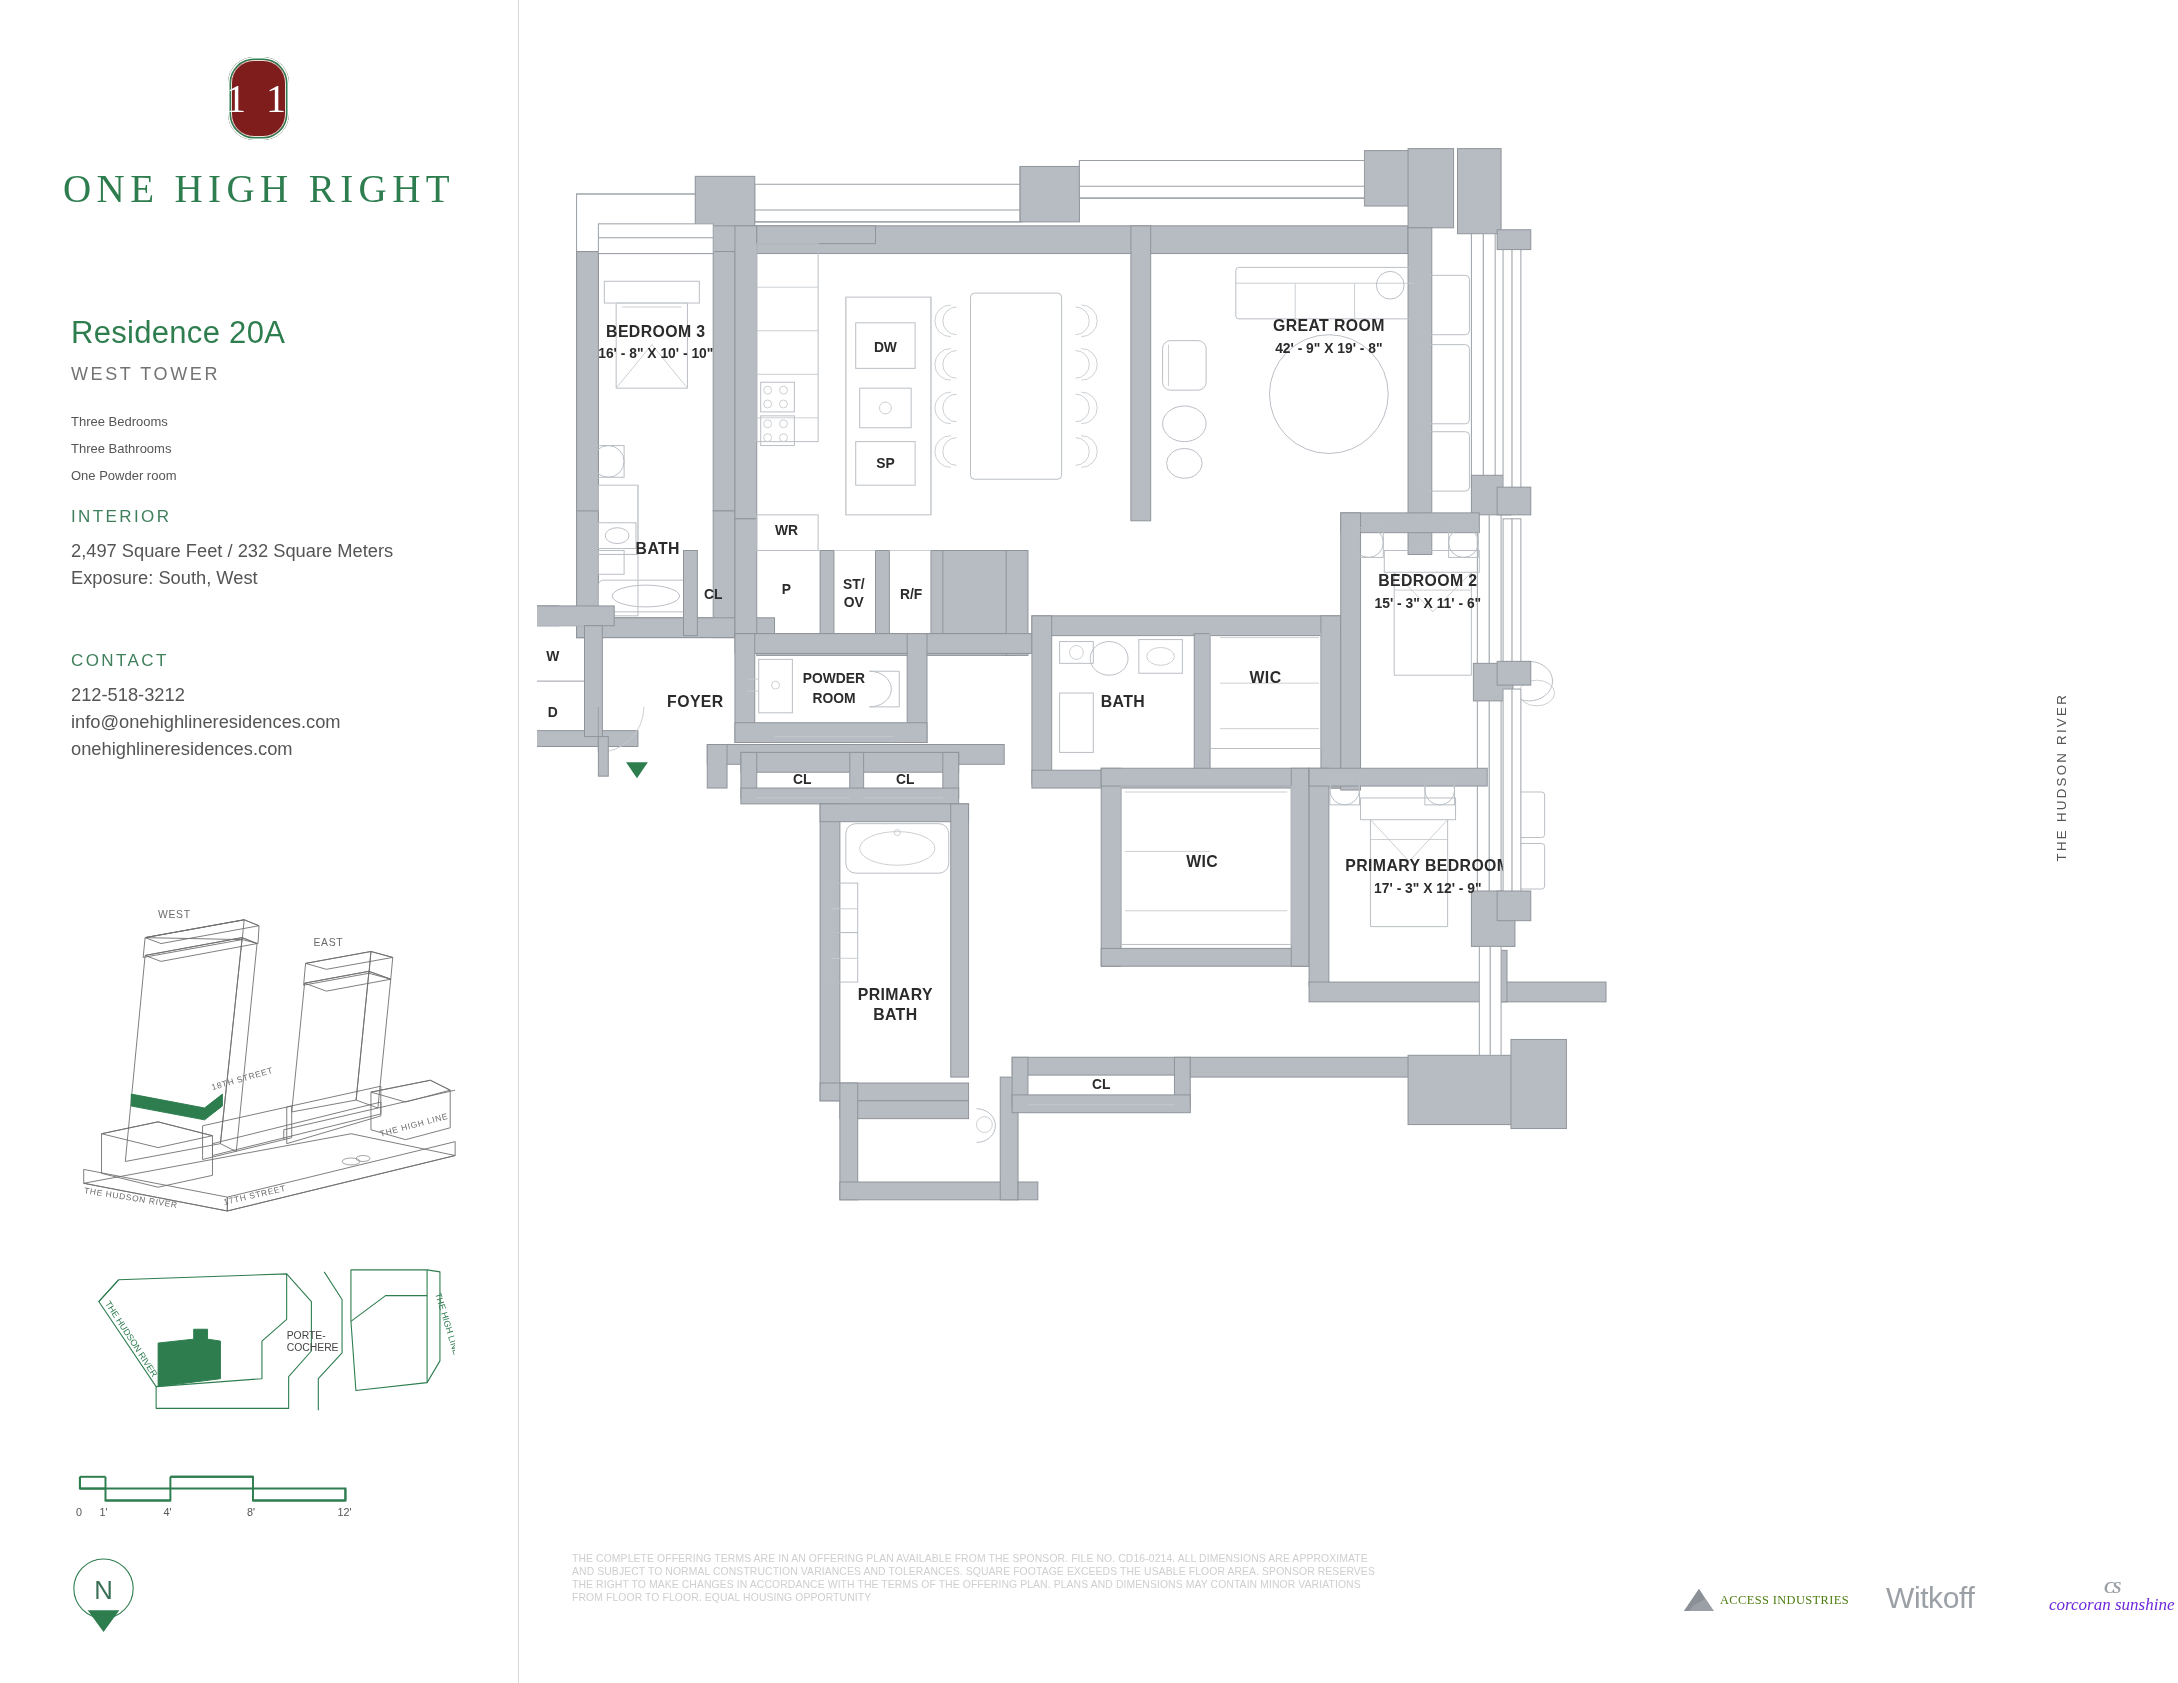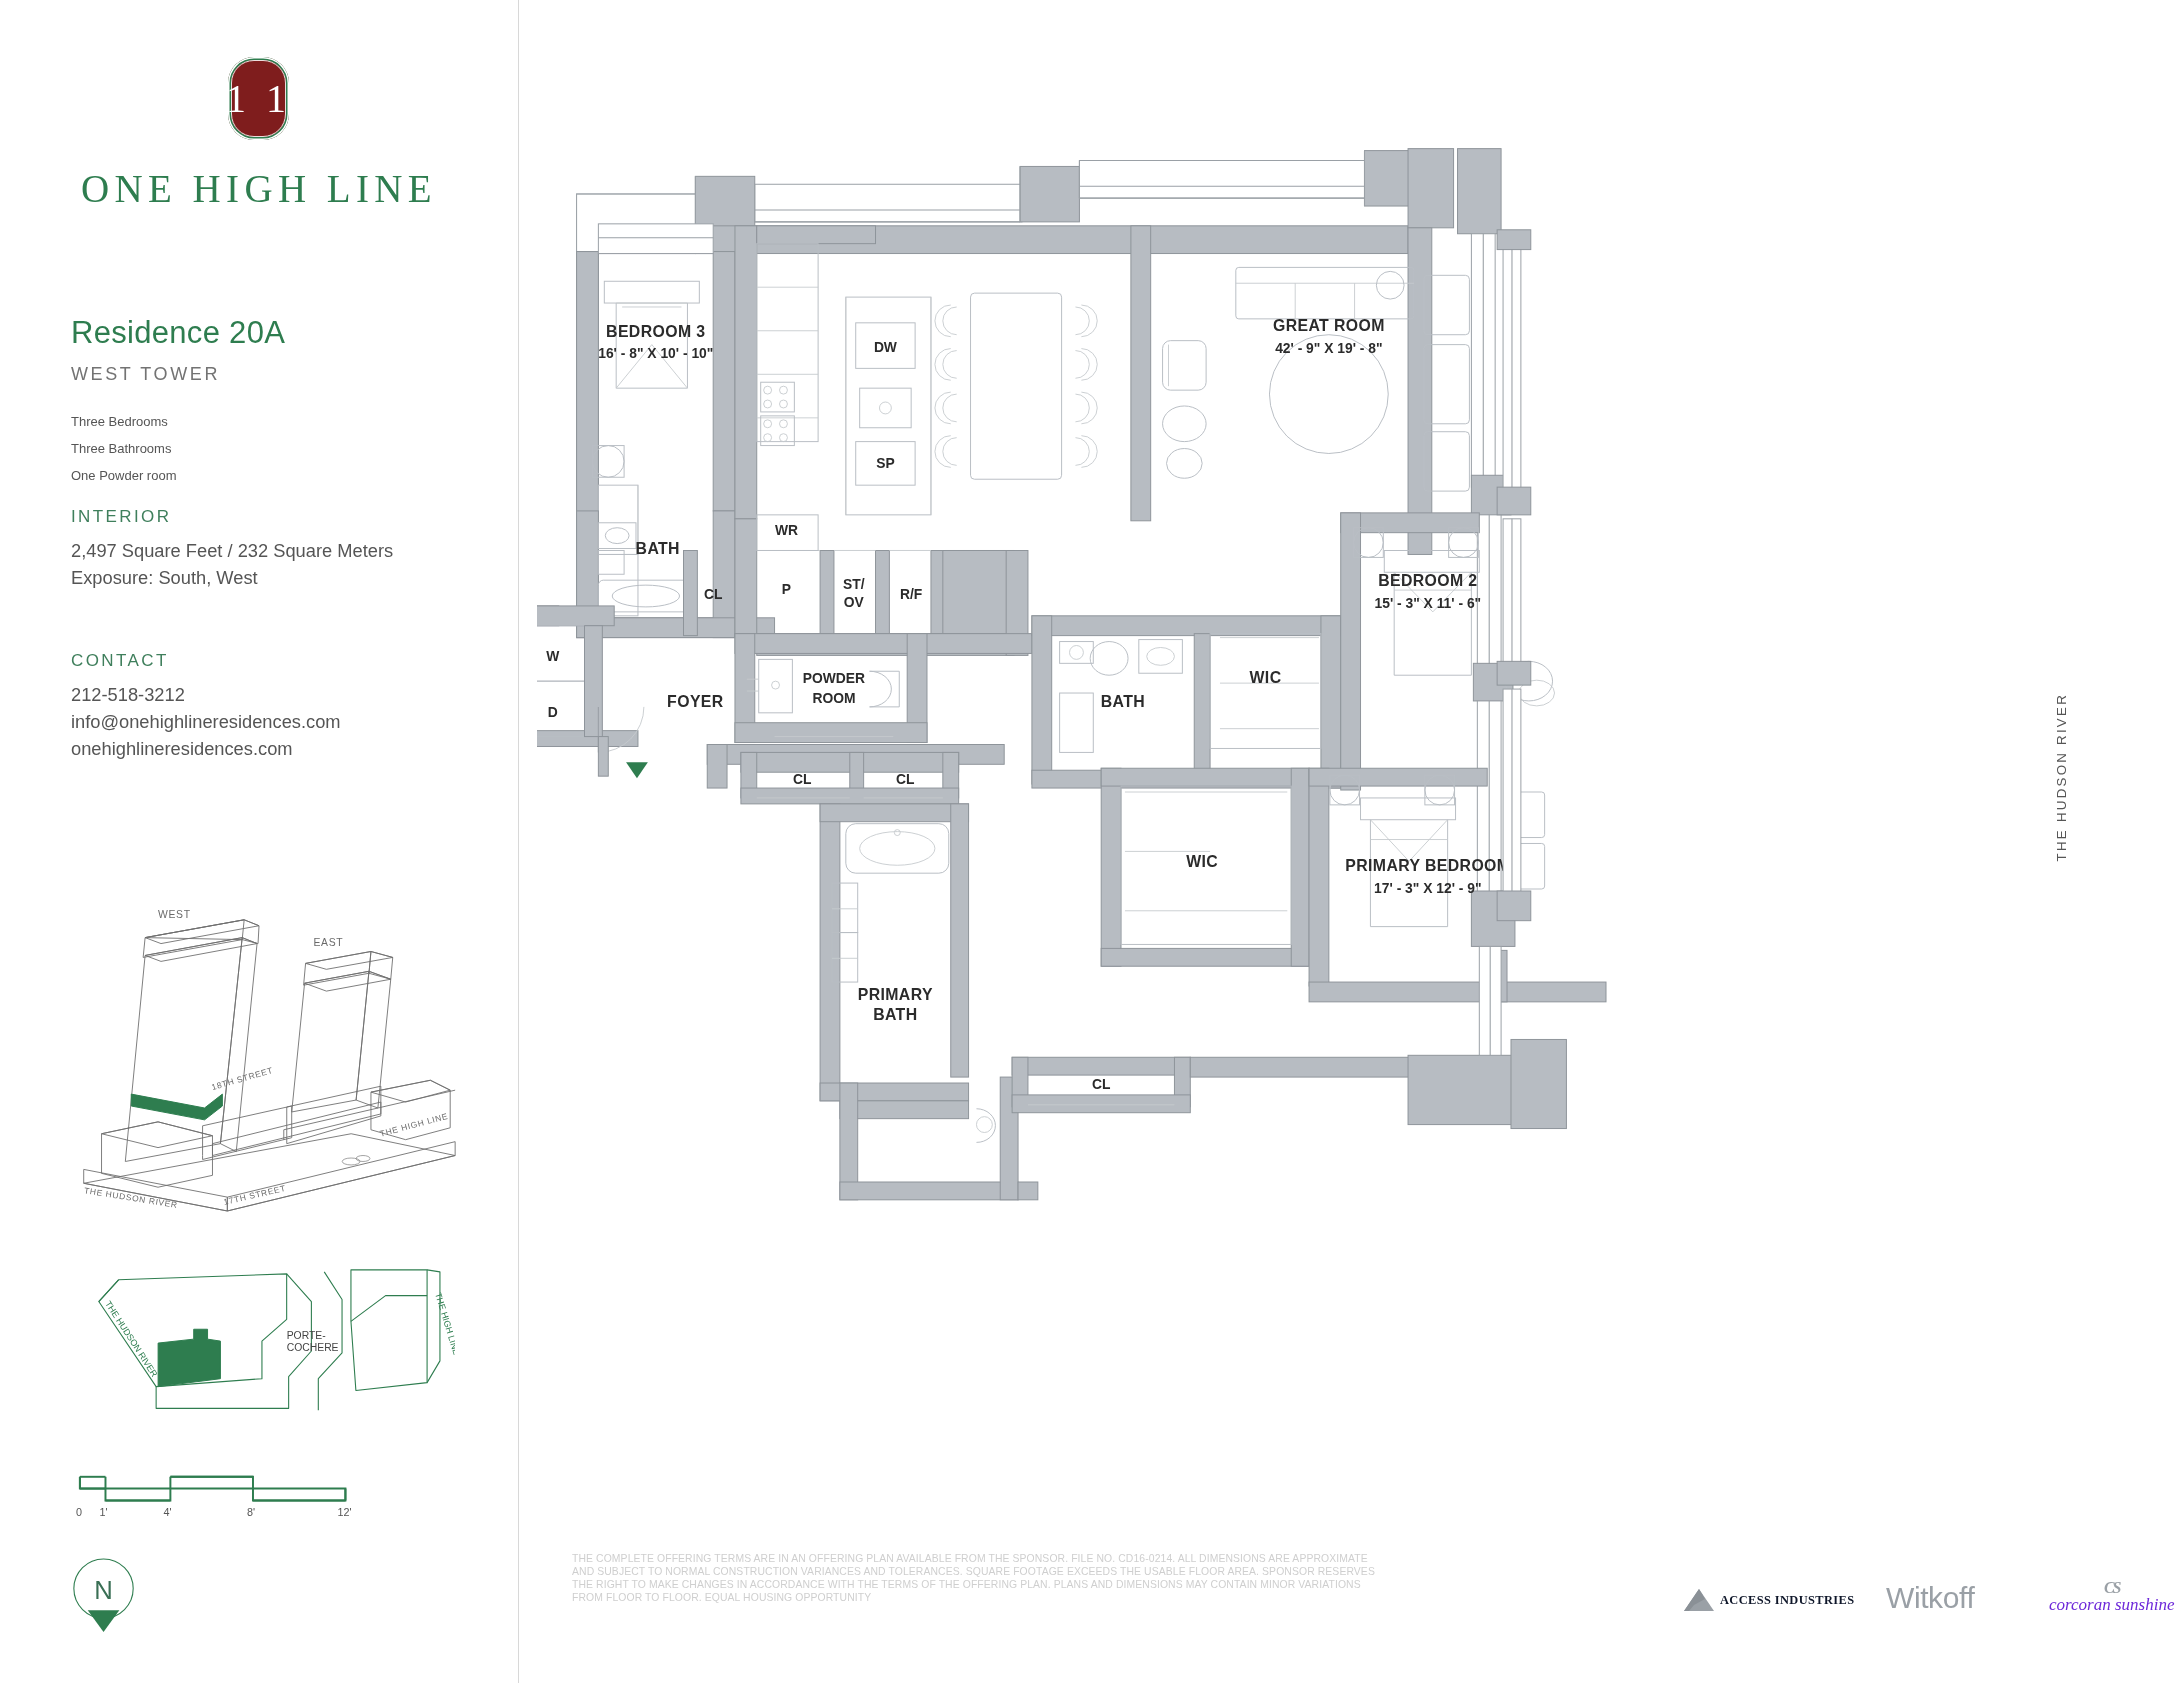--- a/index.html
+++ b/index.html
@@ -75,21 +75,21 @@
   }
 
   
   .disclaimer {
     position:absolute; left:572px; top:1552px; width:812px;
     font-size:10.4px; line-height:13px; color:#cfcfcf; letter-spacing:0.1px;
   }
   .partners { position:absolute; left:1683px; top:1579px; width:455px; height:59px; }
   .p-logo { position:absolute; color:#9aa0a6; }
   .p-access { left:0px; top:8px; display:flex; align-items:center; gap:5px; }
-  .p-access .txt { font-family:"Liberation Serif", serif; font-size:12.4px; letter-spacing:0.4px; color:#0f172a; font-weight:700; }
+  .p-access .txt { font-family:"Liberation Serif", serif; font-size:12.4px; letter-spacing:0.4px; color:#4d7c0f; font-weight:400; }
   .p-witkoff { left:203px; top:2px; font-size:30px; color:#9aa0a6; font-weight:400; letter-spacing:-0.4px; }
   .p-corcoran { left:366px; top:0px; text-align:center; }
   .p-corcoran .cs { font-family:"Liberation Serif", serif; font-size:16px; color:#9aa0a6; font-weight:700; font-style:italic; letter-spacing:-2px;}
   .p-corcoran .nm { font-family:"Liberation Serif", serif; font-style:italic; font-size:17px; color:#6d28d9; margin-top:-2px; white-space:nowrap;}
 </style>
 </head>
 <body>
 
 <div class="page">
 
@@ -97,21 +97,21 @@
 
   <div class="sidebar">
 
     <div class="logo-wrap">
       <div class="logo-badge">
         <div class="ring"></div>
         <div class="num">1 1</div>
       </div>
     </div>
 
-    <div class="brand">ONE HIGH LINE</div>
+    <div class="brand">ONE HIGH RIGHT</div>
 
     <div class="res-title">Residence 20A</div>
     <div class="res-sub">WEST TOWER</div>
 
     <div class="spec-list">
       <div>Three Bedrooms</div>
       <div>Three Bathrooms</div>
       <div>One Powder room</div>
     </div>
 

